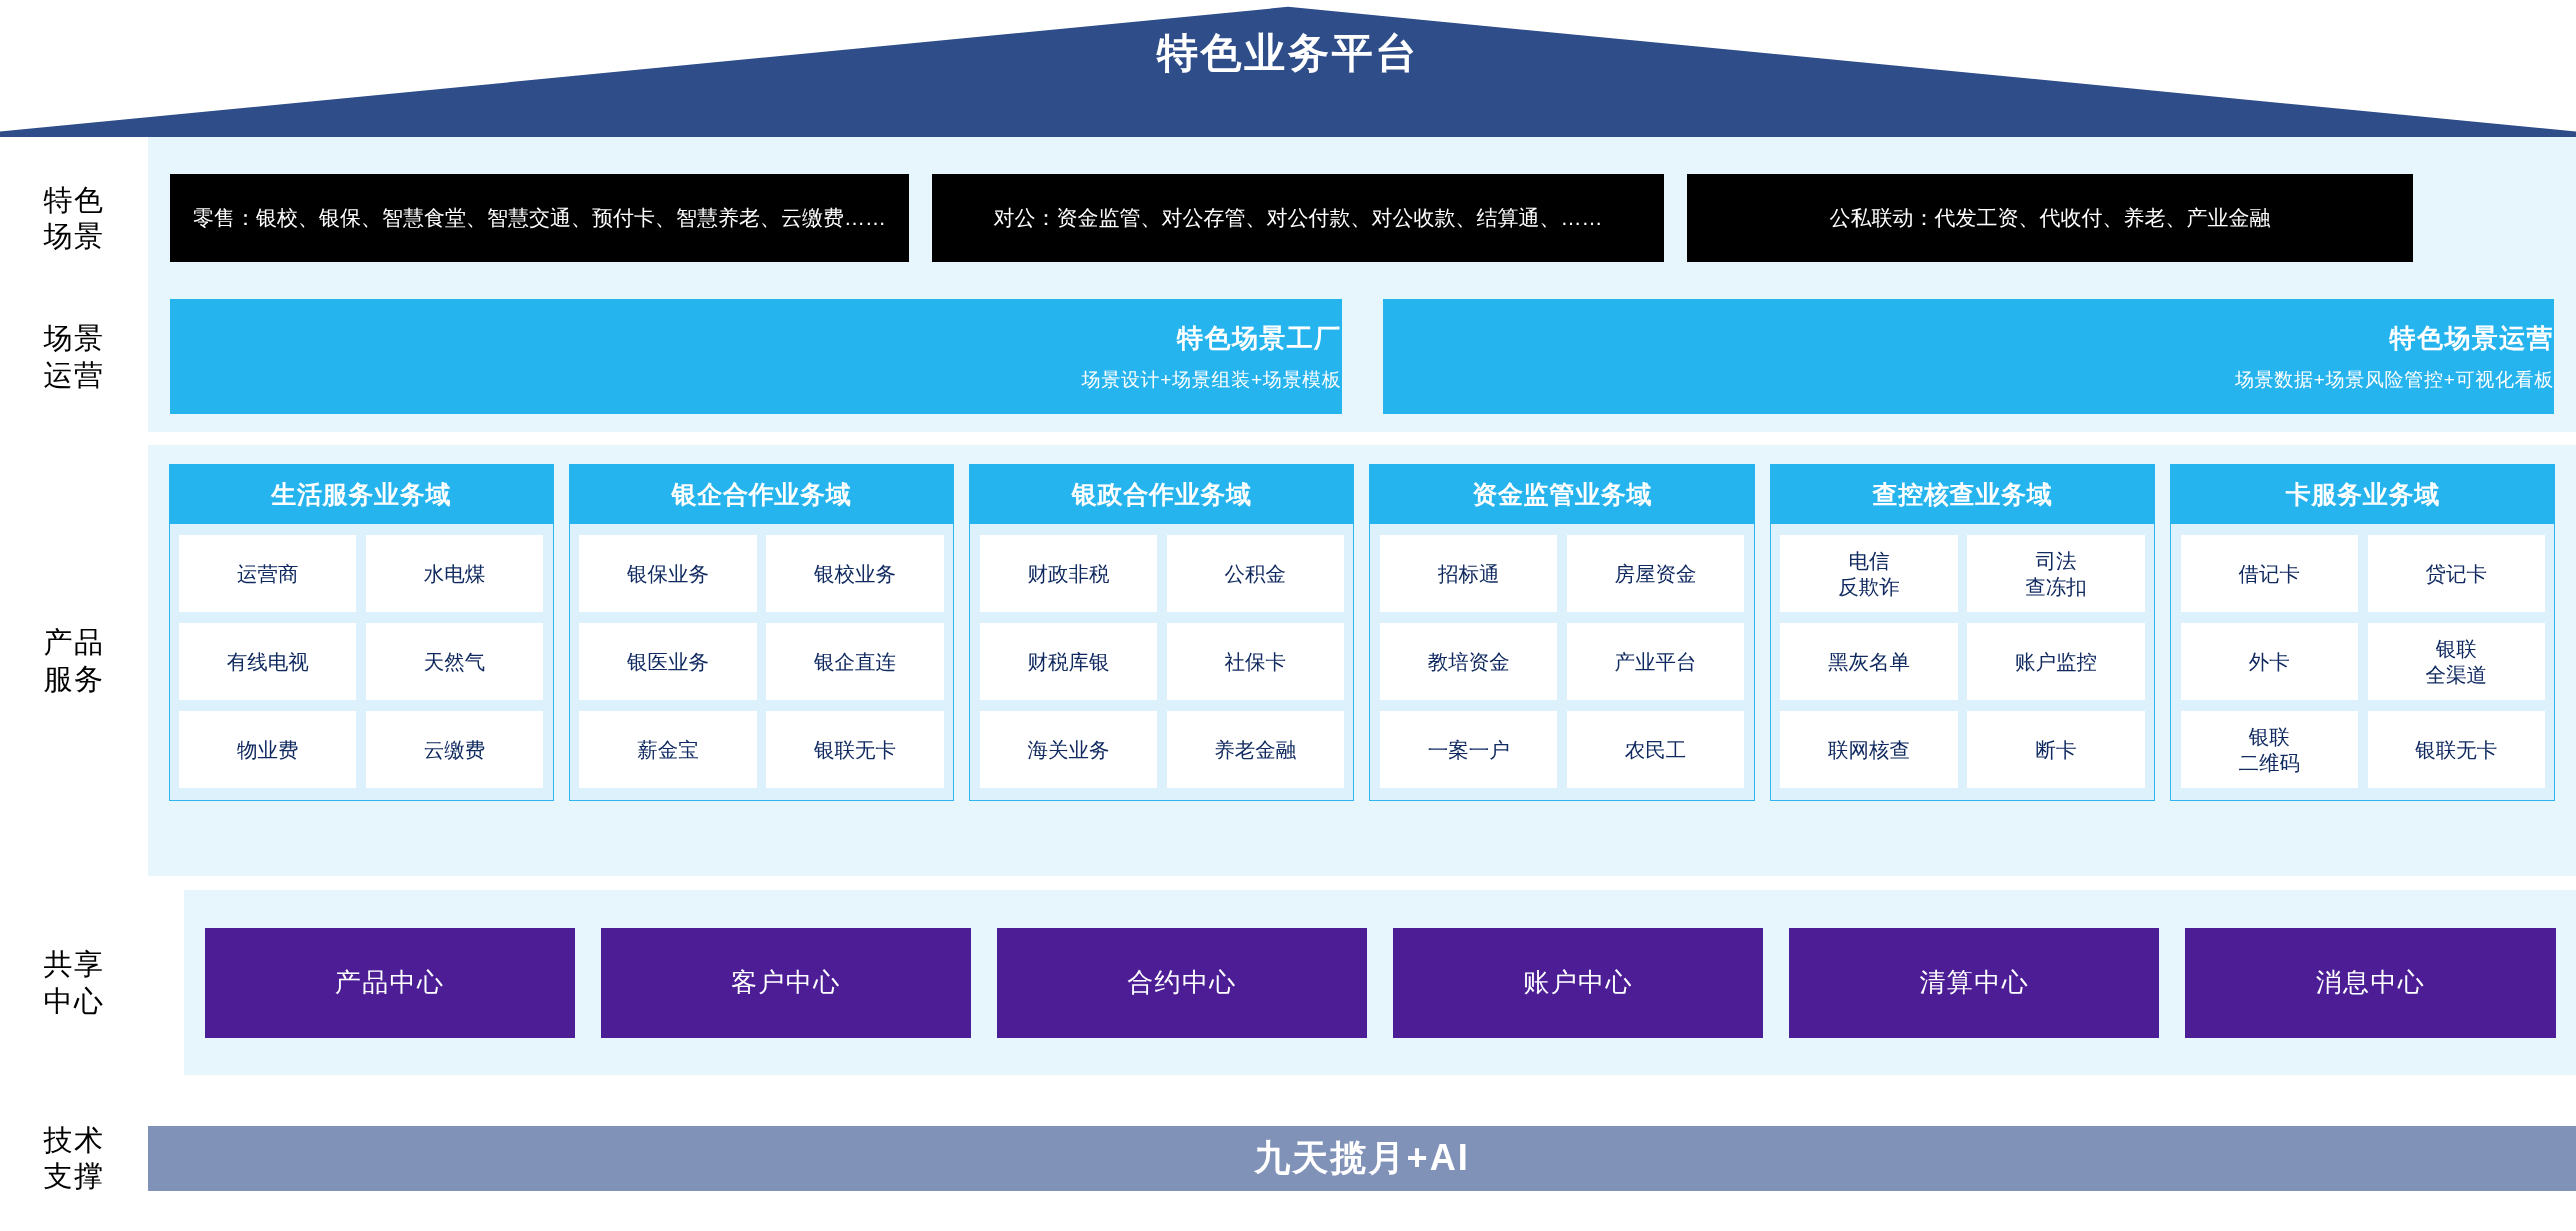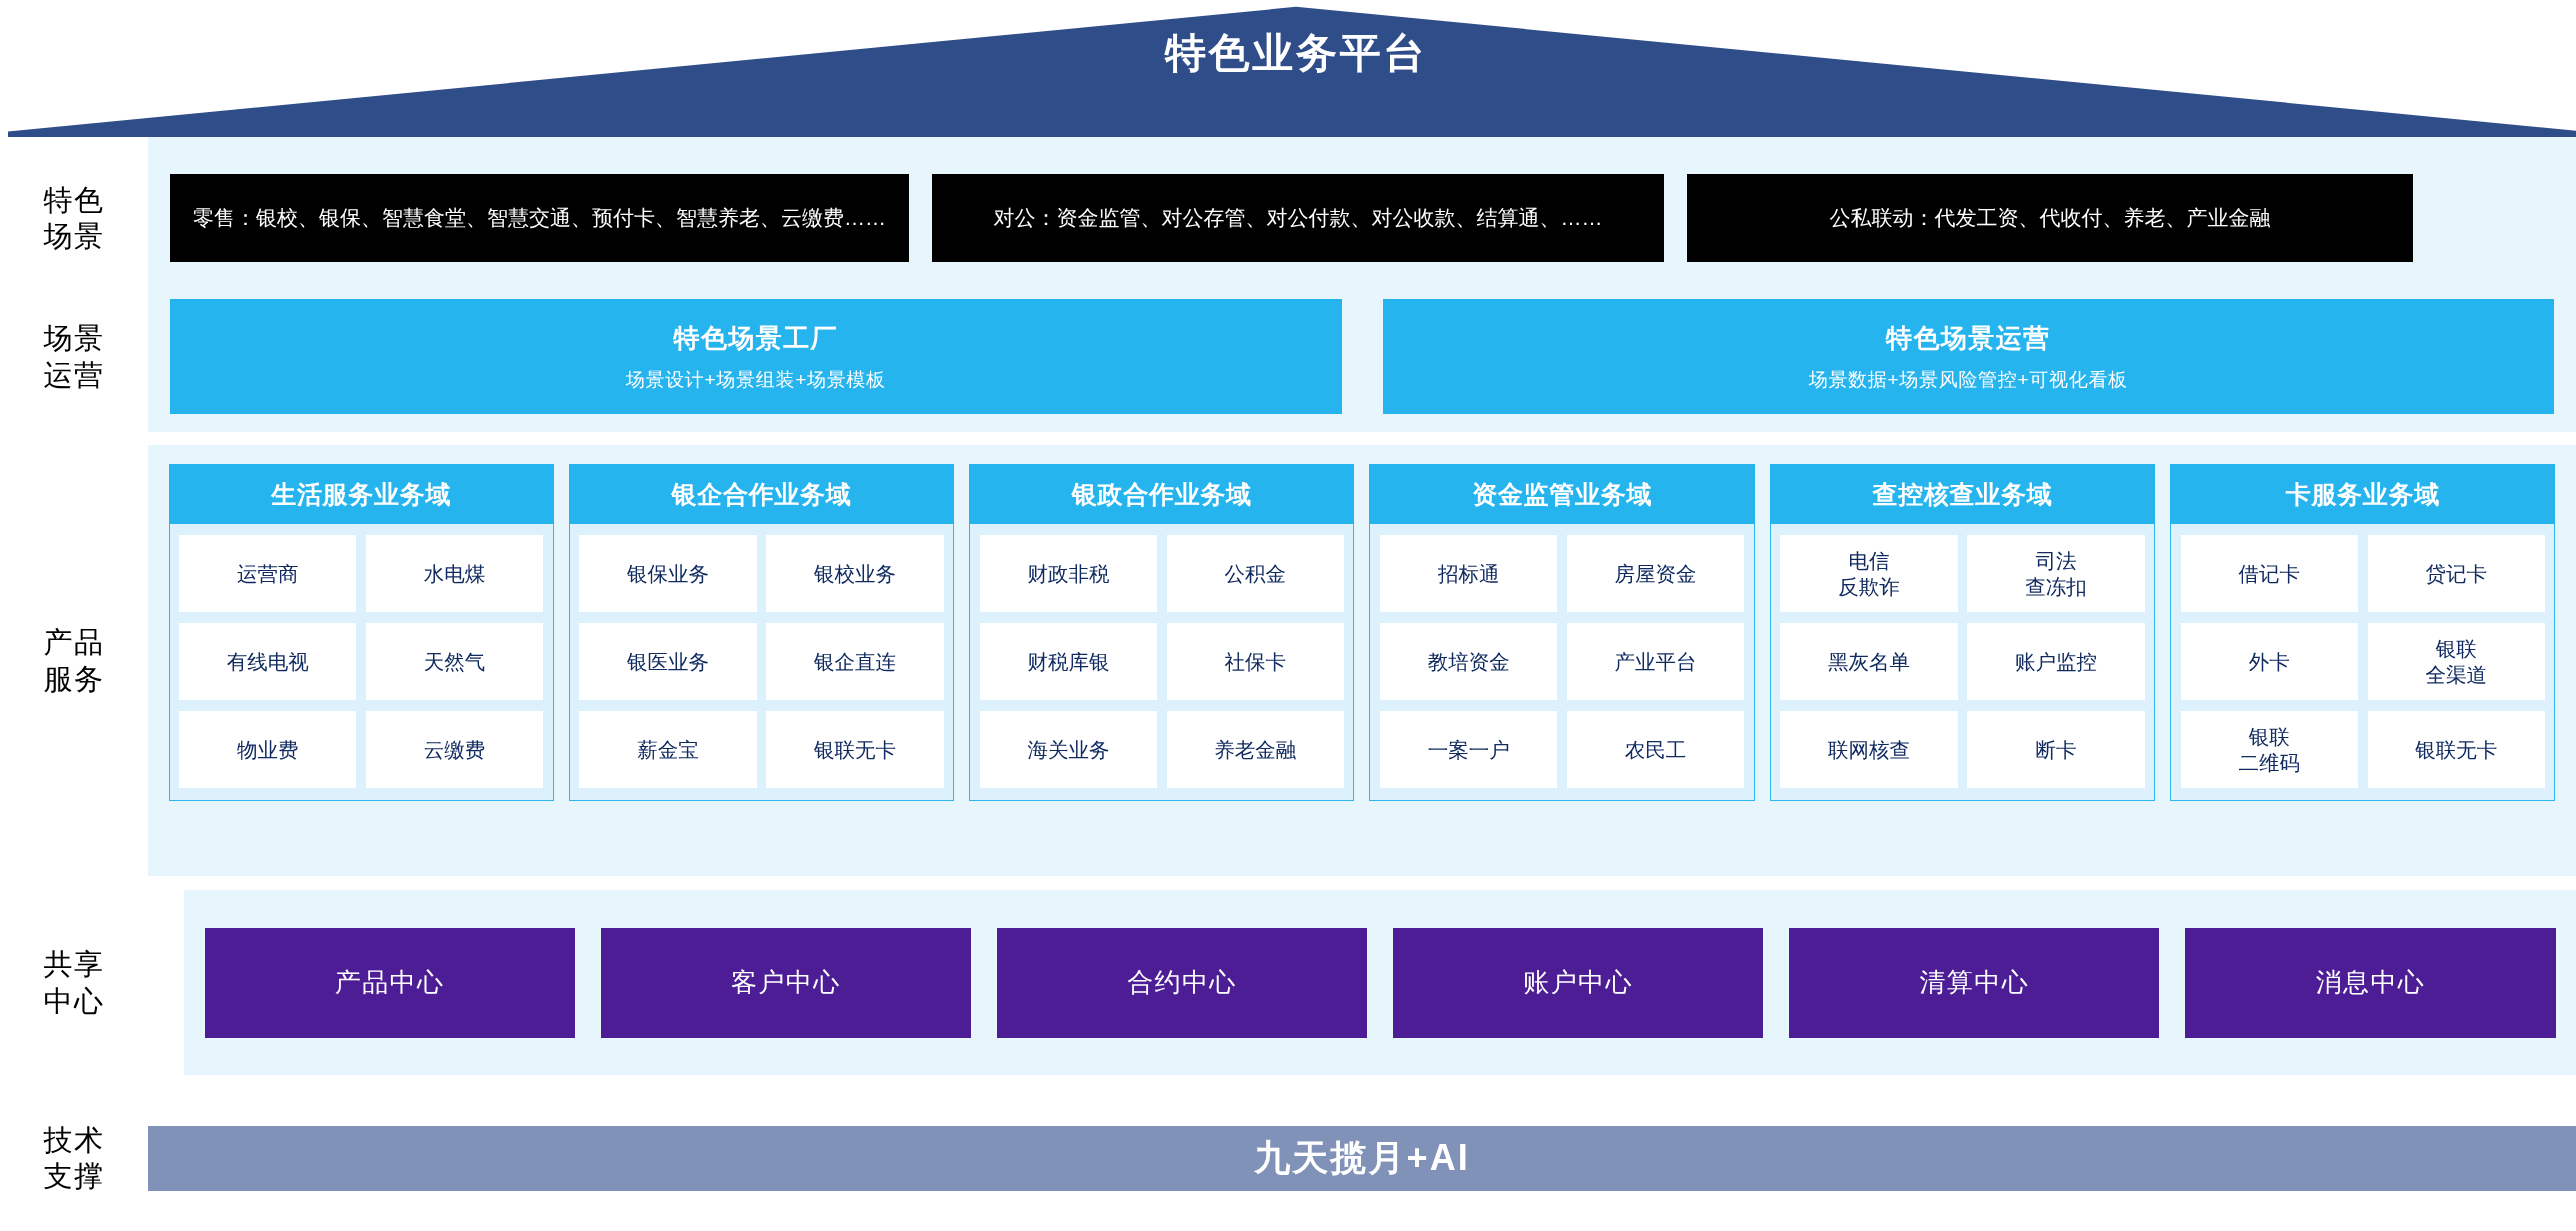--- a/index.html
+++ b/index.html
@@ -11,21 +11,21 @@
     width: 2576px;
     height: 1232px;
     font-family: "Liberation Sans", "DejaVu Sans", sans-serif;
     overflow: hidden;
     position: relative;
   }
 
   
   .roof-wrap {
     position: absolute;
-    left: 8px;
+    left: 0;
     top: 0;
     width: 2120px;
     height: 137px;
   }
   .roof-svg { display: block; width: 2576px; height: 137px; }
   .roof-title {
     position: absolute;
     left: 0;
     top: 33px;
     width: 2576px;
@@ -88,21 +88,21 @@
   
   #row-operation { left: 0; top: 281px; width: 2576px; height: 151px; }
   #row-operation .row-panel { padding: 12.3px 22px; gap: 41px; }
   .op-box {
     flex: 1 1 0;
     background: #25b4ee;
     color: #ffffff;
     height: 115px;
     display: flex;
     flex-direction: column;
-    align-items: center;
+    align-items: flex-end;
     justify-content: center;
     gap: 11px;
     box-sizing: border-box;
   }
   .op-title { font-size: 26px; font-weight: bold; letter-spacing: 1.4px; }
   .op-sub { font-size: 19px; font-weight: normal; letter-spacing: 0.7px; }
 
   
   #row-product { left: 0; top: 445px; width: 2576px; height: 431px; }
   #row-product .row-panel { padding: 19px 20.5px; gap: 15px; align-items: flex-start; }

